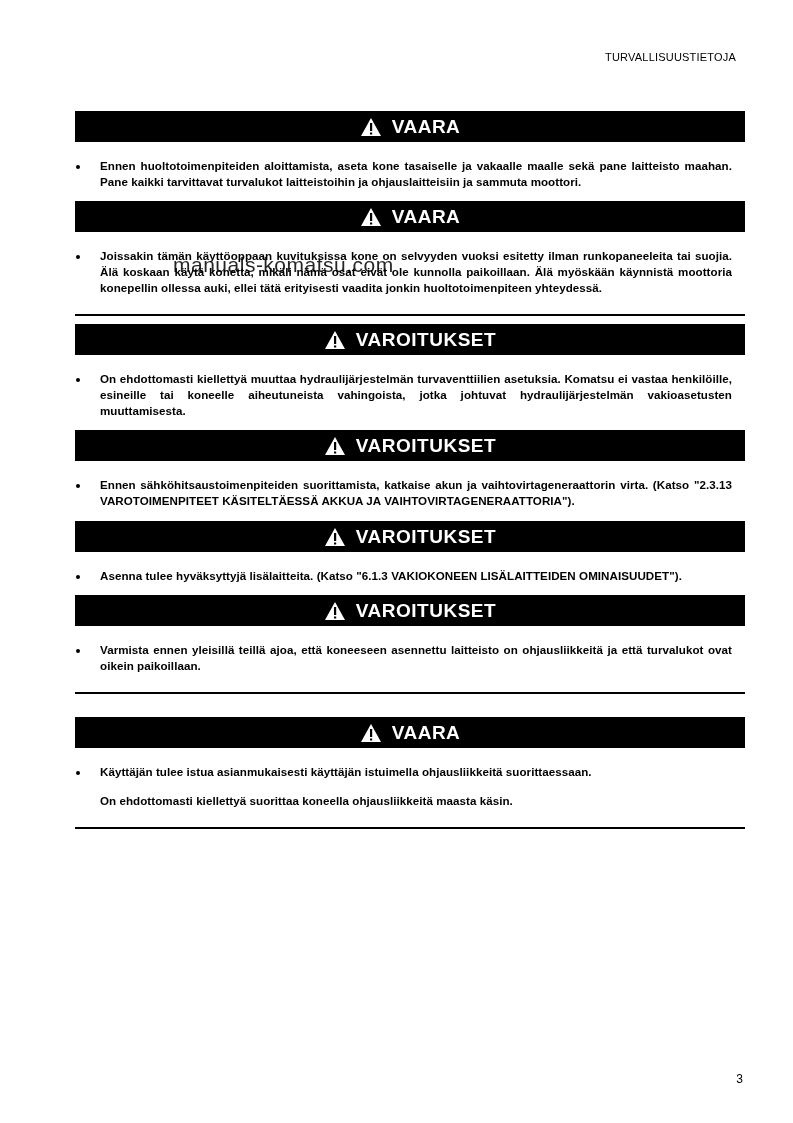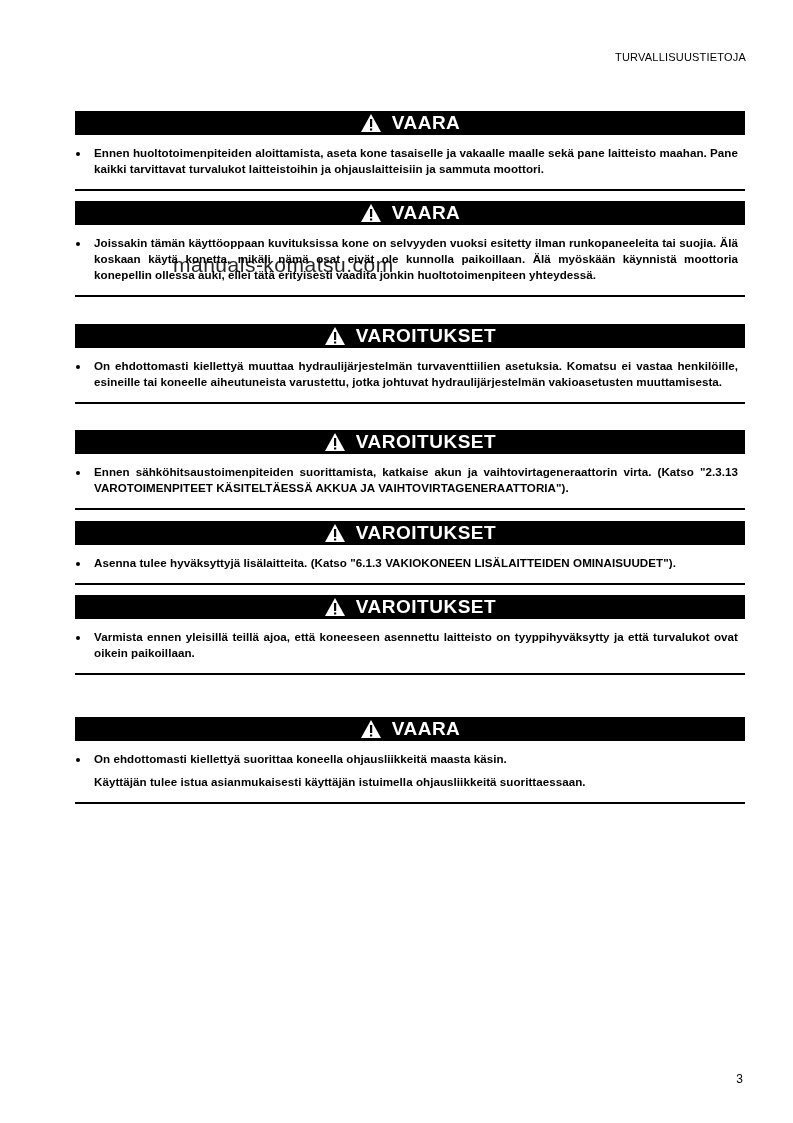--- a/index.html
+++ b/index.html
@@ -1,51 +1,51 @@
 <!DOCTYPE html>
 <html><head>
 <meta charset="utf-8">
 <style>
   html, body { margin: 0; padding: 0; background: #ffffff; }
   body {
     width: 793px; height: 1123px; position: relative; overflow: hidden;
     font-family: "Liberation Sans", sans-serif; color: #000;
   }
   .running-header {
-    position: absolute; top: 51px; right: 47px;
+    position: absolute; top: 51px; right: 57px;
     font-size: 11px; letter-spacing: 0.2px;
   }
   .page-number {
     position: absolute; top: 1072px; right: 50px;
     font-size: 12px;
   }
   .box {
     position: absolute; left: 75px; width: 670px;
     border-bottom: 2px solid #000;
   }
   .box-header {
-    background: #000; color: #fff; height: 24px;
+    background: #000; color: #fff; height: 31px;
     display: flex; align-items: center; justify-content: center;
     gap: 10px;
   }
   .box-header .title {
     font-weight: bold; font-size: 19px; letter-spacing: 0.5px;
   }
   .warn-icon { width: 22px; height: 20px; display: block; }
   .box-body { padding: 3px 0 5px 0; }
   .item {
     position: relative; padding-left: 12px;
     font-size: 11.6px; line-height: 16px; font-weight: bold;
     text-align: justify; letter-spacing: 0.05px;
   }
   .item .bullet {
     position: absolute; left: 1px; top: 7px; width: 4px; height: 4px;
     border-radius: 50%; background: #000;
   }
-  .item p { margin: 7px; }
+  .item p { margin: 13px; }
   .watermark {
     position: absolute; left: 173px; top: 253px;
     font-size: 21px; color: #000; letter-spacing: 0.5px;
     font-family: "Liberation Sans", sans-serif; opacity: 0.85;
     pointer-events: none;
   }
 </style>
 </head>
 <body>
 
@@ -90,21 +90,21 @@
     <svg class="warn-icon" viewBox="0 0 22 20">
         <polygon points="11,1 21,19 1,19" fill="#fff"></polygon>
         <rect x="10" y="6" width="2.2" height="8" fill="#000"></rect>
         <rect x="10" y="15.5" width="2.2" height="2" fill="#000"></rect>
       </svg>
     <span class="title">VAROITUKSET</span>
   </div>
   <div class="box-body">
     <div class="item">
       <span class="bullet"></span>
-      <p>On ehdottomasti kiellettyä muuttaa hydraulijärjestelmän turvaventtiilien asetuksia. Komatsu ei vastaa henkilöille, esineille tai koneelle aiheutuneista varustettu, jotka johtuvat hydraulijärjestelmän vakioasetusten muuttamisesta.</p>
+      <p>On ehdottomasti kiellettyä muuttaa hydraulijärjestelmän turvaventtiilien asetuksia. Komatsu ei vastaa henkilöille, esineille tai koneelle aiheutuneista vahingoista, jotka johtuvat hydraulijärjestelmän vakioasetusten muuttamisesta.</p>
     </div>
   </div>
 </div>
 
 <div class="box" style="top:430px;">
   <div class="box-header">
     <svg class="warn-icon" viewBox="0 0 22 20">
         <polygon points="11,1 21,19 1,19" fill="#fff"></polygon>
         <rect x="10" y="6" width="2.2" height="8" fill="#000"></rect>
         <rect x="10" y="15.5" width="2.2" height="2" fill="#000"></rect>
@@ -141,38 +141,38 @@
     <svg class="warn-icon" viewBox="0 0 22 20">
         <polygon points="11,1 21,19 1,19" fill="#fff"></polygon>
         <rect x="10" y="6" width="2.2" height="8" fill="#000"></rect>
         <rect x="10" y="15.5" width="2.2" height="2" fill="#000"></rect>
       </svg>
     <span class="title">VAROITUKSET</span>
   </div>
   <div class="box-body">
     <div class="item">
       <span class="bullet"></span>
-      <p>Varmista ennen yleisillä teillä ajoa, että koneeseen asennettu laitteisto on tyyppihyväksytty ja että turvalukot ovat oikein paikoillaan.</p>
+      <p>Varmista ennen yleisillä teillä ajoa, että koneeseen asennettu laitteisto on ohjausliikkeitä ja että turvalukot ovat oikein paikoillaan.</p>
     </div>
   </div>
 </div>
 
 <div class="box" style="top:717px;">
   <div class="box-header">
     <svg class="warn-icon" viewBox="0 0 22 20">
         <polygon points="11,1 21,19 1,19" fill="#fff"></polygon>
         <rect x="10" y="6" width="2.2" height="8" fill="#000"></rect>
         <rect x="10" y="15.5" width="2.2" height="2" fill="#000"></rect>
       </svg>
     <span class="title">VAARA</span>
   </div>
   <div class="box-body">
     <div class="item">
       <span class="bullet"></span>
+      <p>Käyttäjän tulee istua asianmukaisesti käyttäjän istuimella ohjausliikkeitä suorittaessaan.</p>
       <p>On ehdottomasti kiellettyä suorittaa koneella ohjausliikkeitä maasta käsin.</p>
-      <p>Käyttäjän tulee istua asianmukaisesti käyttäjän istuimella ohjausliikkeitä suorittaessaan.</p>
     </div>
   </div>
 </div>
 
 <div class="watermark">manuals-komatsu.com</div>
 
 <div class="page-number">3</div>
 
 </body></html>

